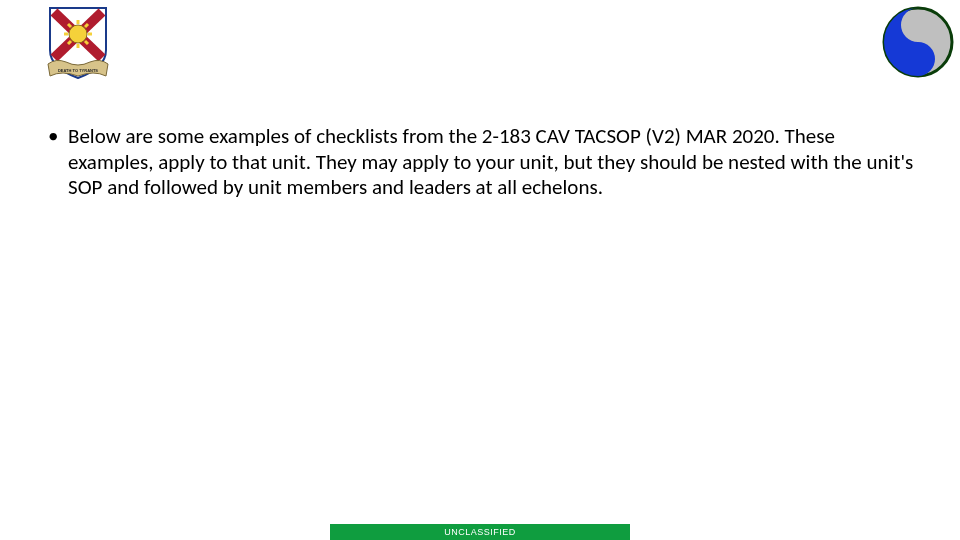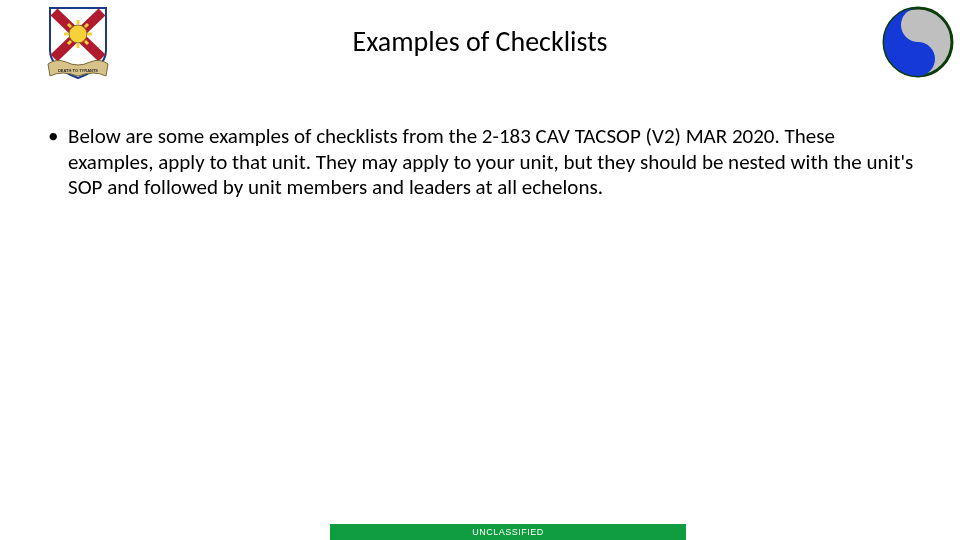--- a/index.html
+++ b/index.html
@@ -76,21 +76,21 @@
     left: 6px;
     top: 0;
     font-size: 21px;
     line-height: 1.22;
   }
 
   .footer-bar {
     position: absolute;
     left: 330px;
     bottom: 0;
-    width: 356px;
+    width: 300px;
     height: 16px;
     background: #0f9d3f;
     text-align: center;
     font-size: 9px;
     line-height: 16px;
     letter-spacing: 0.5px;
     color: #ffffff;
     font-family: Arial, sans-serif;
   }
 </style>
@@ -130,21 +130,20 @@
     <svg viewBox="0 0 72 72" width="72" height="72">
       <circle cx="36" cy="36" r="34" fill="#bfbfbf" stroke="#0a3d0a" stroke-width="3"></circle>
 
       <path d="M36 2
                A34 34 0 0 0 36 70
                A17 17 0 0 0 36 36
                A17 17 0 0 1 36 2 Z" fill="#1539d6"></path>
     </svg>
   </div>
 
-  <div class="title">Examples of Checklists</div>
 
   <div class="body">
     <ul class="bullets">
       <li>Below are some examples of checklists from the 2-183 CAV TACSOP (V2) MAR 2020. These examples, apply to that unit. They may apply to your unit, but they should be nested with the unit's SOP and followed by unit members and leaders at all echelons.</li>
     </ul>
   </div>
 
   <div class="footer-bar">UNCLASSIFIED</div>
 
 </div>

